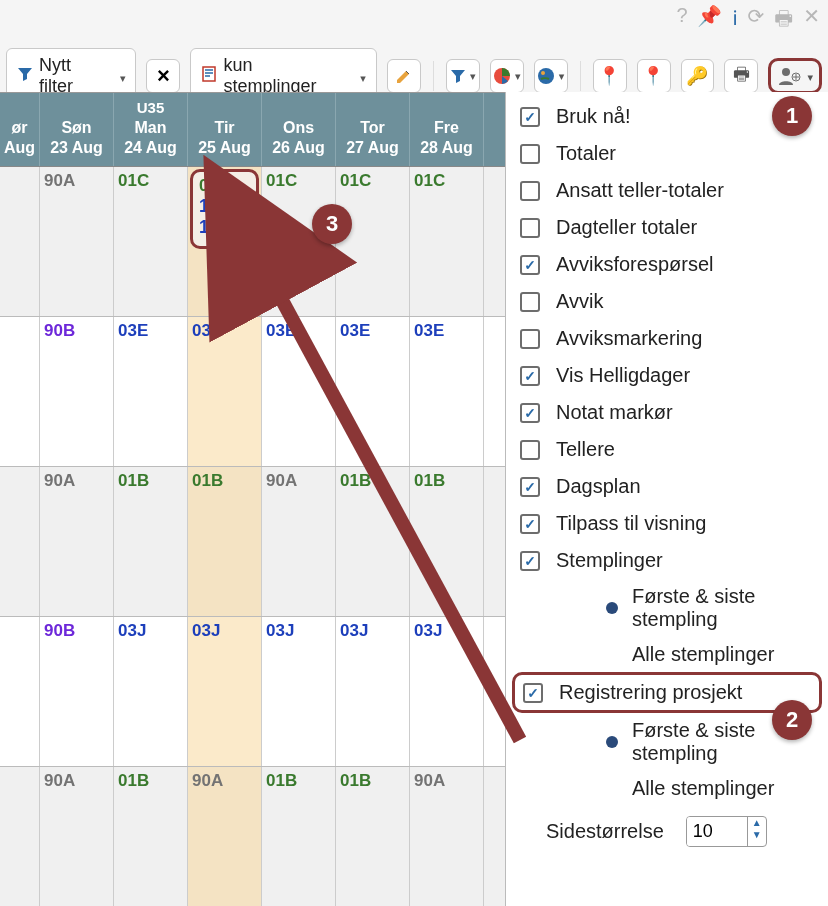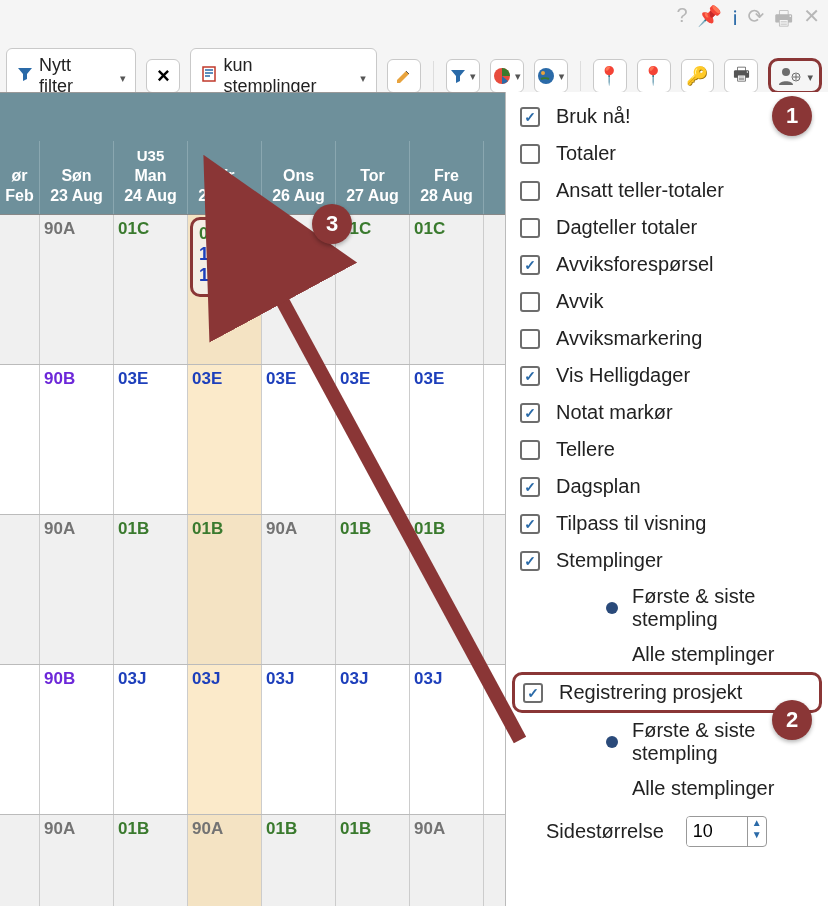--- a/index.html
+++ b/index.html
@@ -95,21 +95,20 @@
     font-weight: 600;
     font-size: 16px;
     border-bottom: 1px solid #888;
   }
   .hcell {
     flex: 0 0 74px;
     text-align: center;
     padding: 6px 2px 8px;
     border-right: 1px solid #8aa7b0;
     line-height: 1.25;
-    margin-top: 48px;
   }
   .hcell:first-child { flex: 0 0 40px; }
   .hcell .wk { display:block; font-size:15px; }
   .grid-body .row {
     display: flex;
     height: 150px;
     border-bottom: 1px solid #bbb;
     background: #fff;
   }
   .grid-body .row.alt { background: #f0f0f0; }
@@ -327,21 +326,21 @@
         <path d="M2 20c0-5 14-5 14 0" fill="#6d6d6d"></path>
         <circle cx="19" cy="12" r="4" fill="none" stroke="#6d6d6d" stroke-width="1"></circle>
         <path d="M19 9v6M16 12h6" stroke="#6d6d6d"></path>
       </svg>
     <span class="drop"></span>
   </div>
 </div>
 
 <div class="grid">
   <div class="grid-header" id="grid-header">
-      <div class="hcell"><span class="wk">&nbsp;</span><span>ør</span><br><span>Feb</span></div>
+      <div class="hcell"><span class="wk">&nbsp;</span><span>ør</span><br><span>Aug</span></div>
       <div class="hcell"><span class="wk">&nbsp;</span><span>Søn</span><br><span>23 Aug</span></div>
       <div class="hcell"><span class="wk">U35</span><span>Man</span><br><span>24 Aug</span></div>
       <div class="hcell"><span class="wk">&nbsp;</span><span>Tir</span><br><span>25 Aug</span></div>
       <div class="hcell"><span class="wk">&nbsp;</span><span>Ons</span><br><span>26 Aug</span></div>
       <div class="hcell"><span class="wk">&nbsp;</span><span>Tor</span><br><span>27 Aug</span></div>
       <div class="hcell"><span class="wk">&nbsp;</span><span>Fre</span><br><span>28 Aug</span></div>
     </div>
   <div class="grid-body" id="grid-body">
       <div class="row alt">
         <div class="cell "></div>

